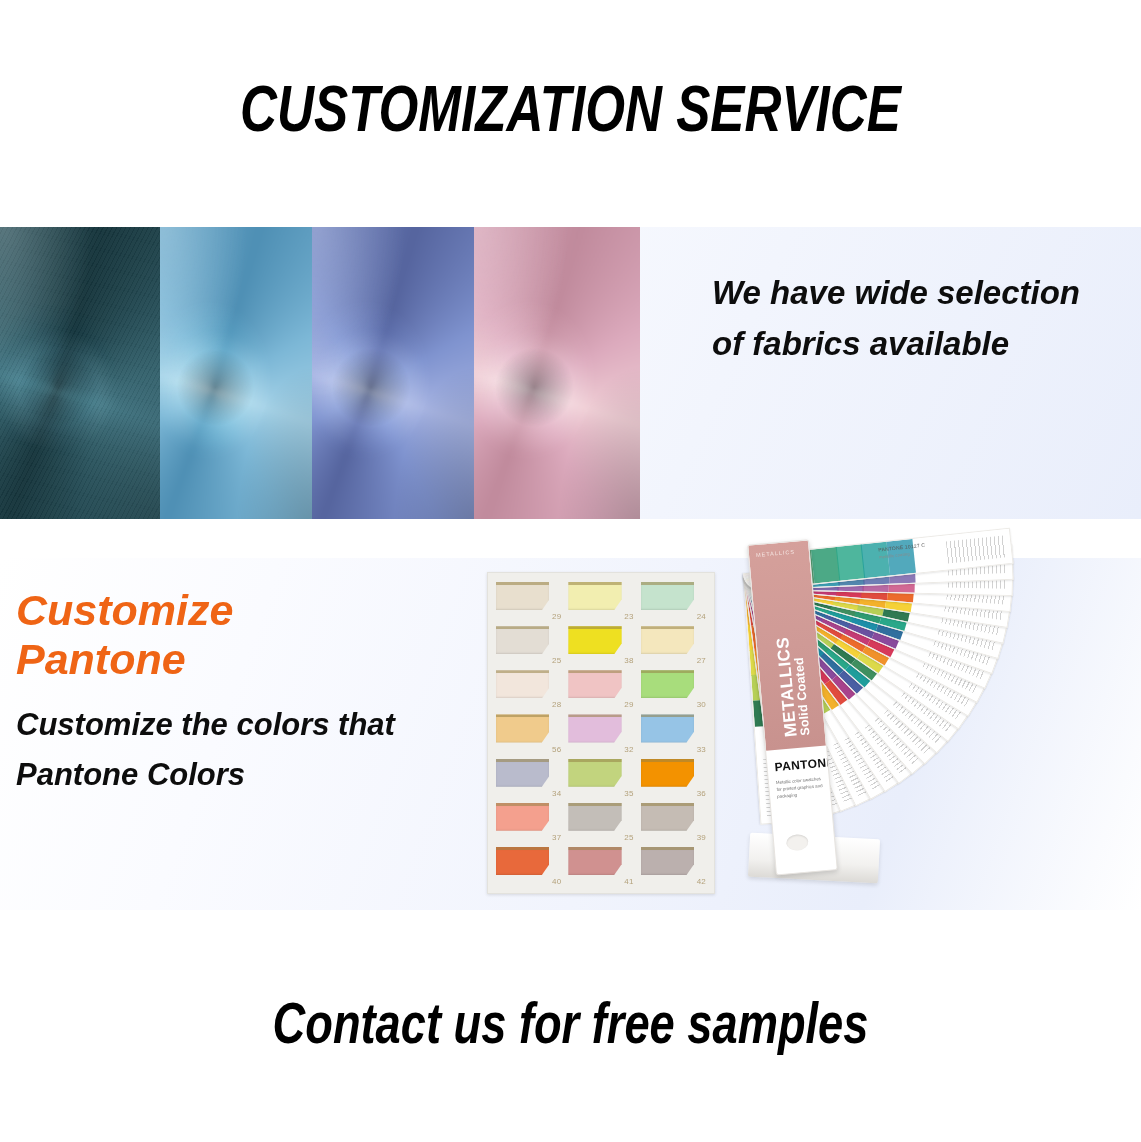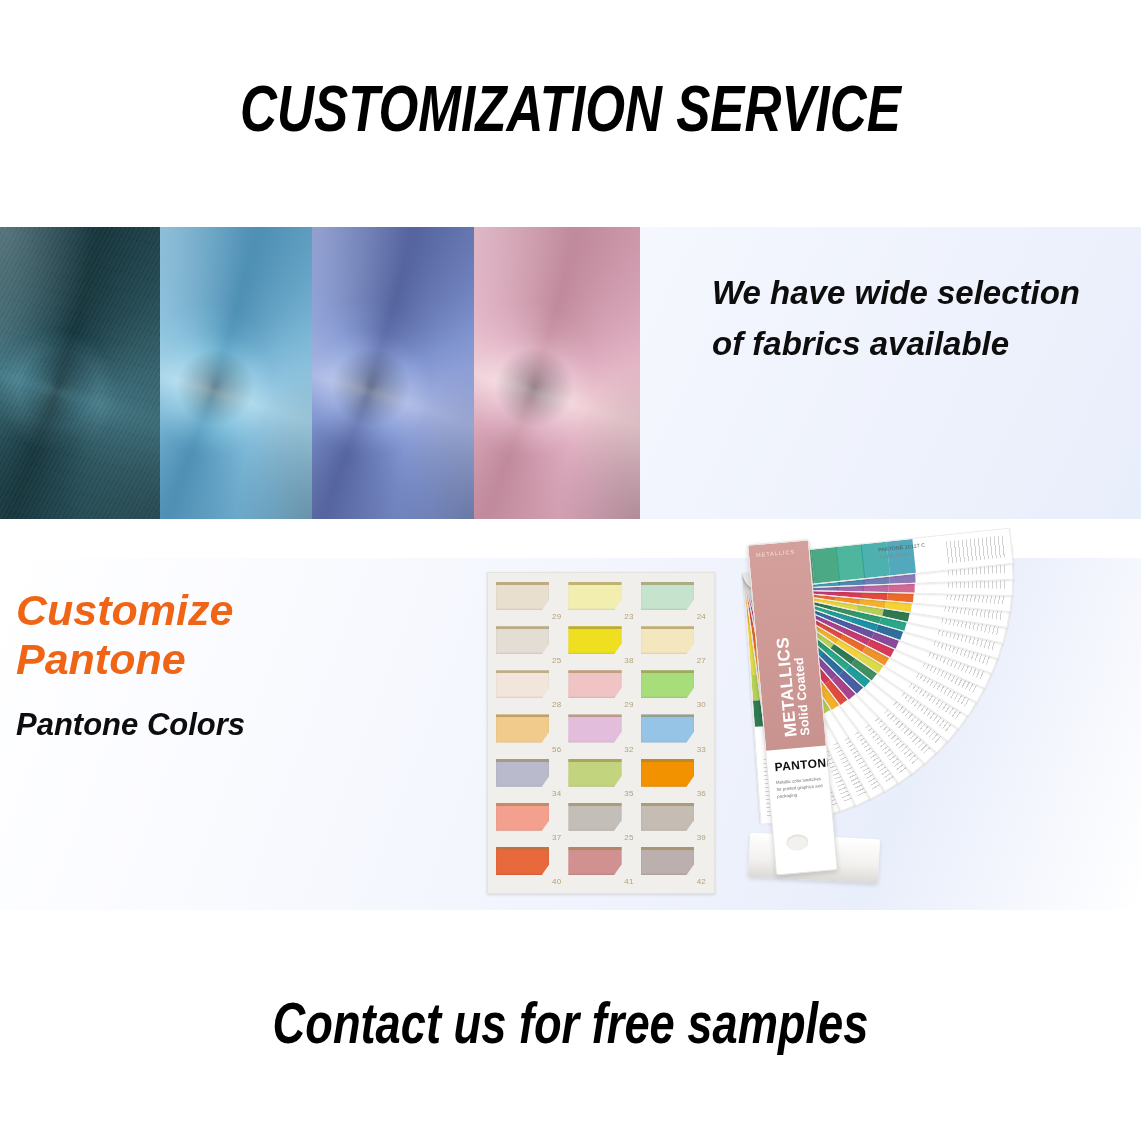--- a/index.html
+++ b/index.html
@@ -225,20 +225,21 @@
     </div>
   </div>
 
   <div class="band-bottom">
     <div class="copy">
       <div class="hl-orange">
         <div>Customize</div>
         <div>Pantone</div>
       </div>
       <div class="sub-black">
+        <div>Customize the colors that</div>
         <div>Pantone Colors</div>
       </div>
     </div>
   </div>
 
   <div class="swatch-card" id="swatch-card">
       <div class="sw">
         <div class="chip" style="background: rgb(232, 223, 206);"></div>
         <div class="num">29</div>
       </div>

